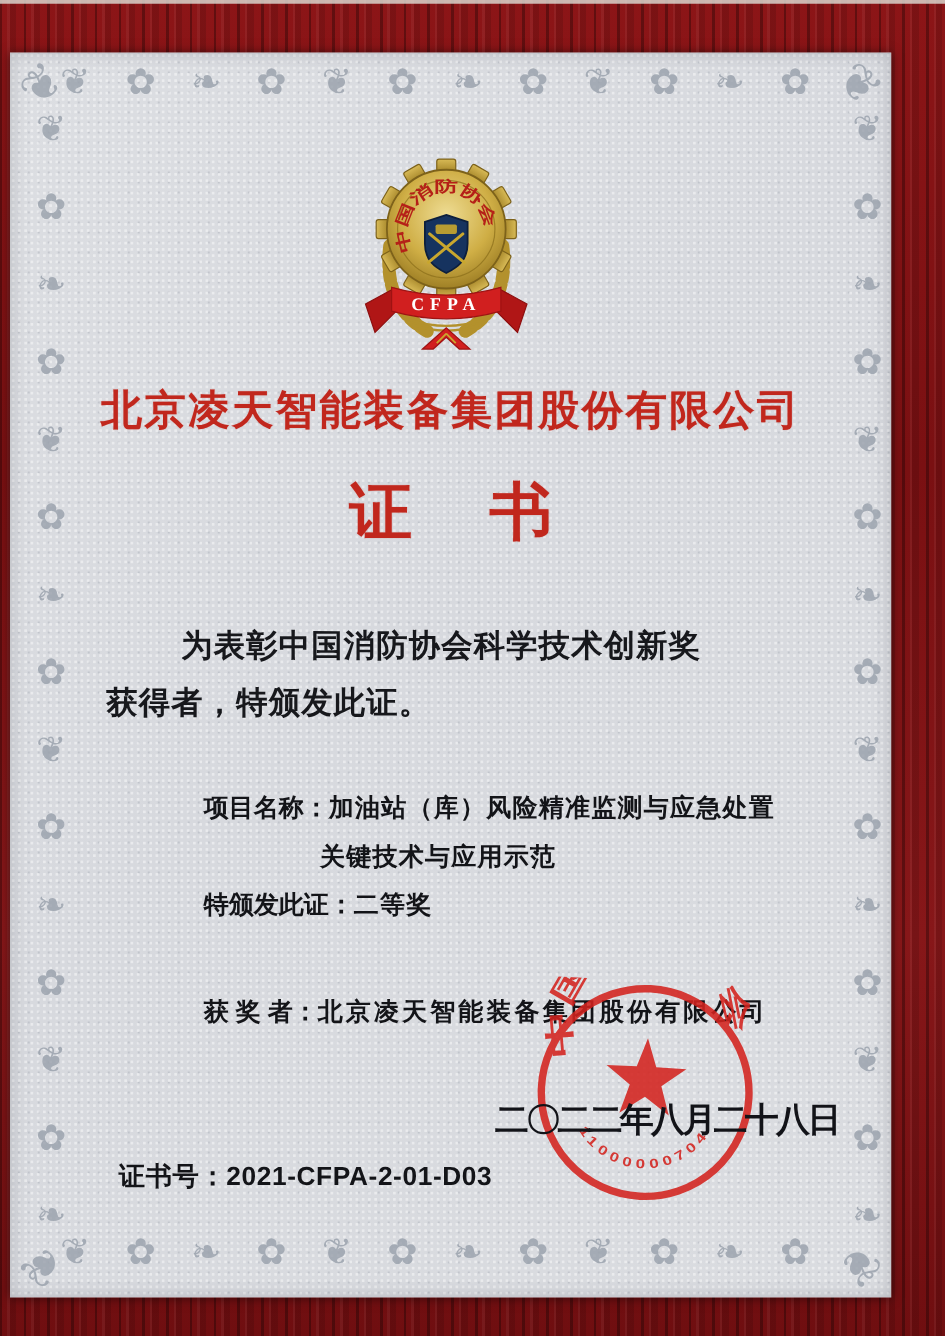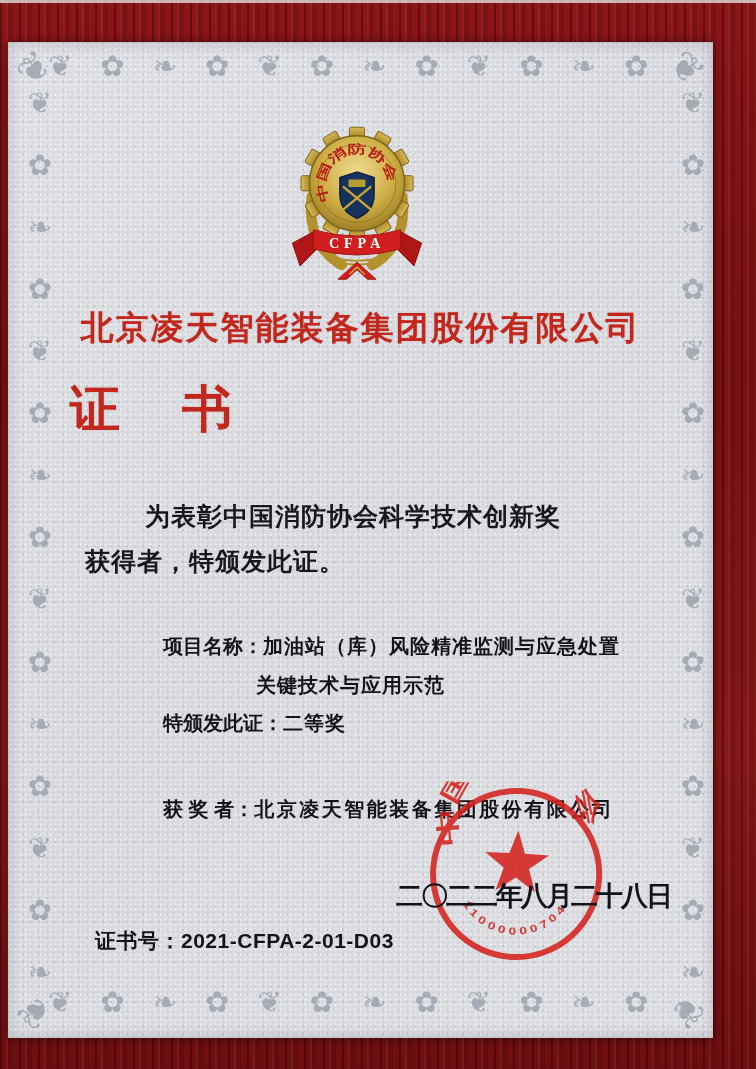--- a/index.html
+++ b/index.html
@@ -45,21 +45,21 @@
 
   .logo{position:absolute;left:50%;top:80px;transform:translateX(-50%);margin-left:-4px;}
 
   .title{
     position:absolute;top:264px;left:0;right:0;text-align:center;
     font-family:"Liberation Serif","DejaVu Serif",serif;
     font-weight:bold;font-size:33px;letter-spacing:2px;color:#c1271d;
     text-shadow:0 0 1px rgba(193,39,29,.4);
   }
   .subtitle{
-    position:absolute;top:334px;left:0;right:0;text-align:left;
+    position:absolute;top:334px;left:0;right:0;text-align:center;
     font-family:"Liberation Serif","DejaVu Serif",serif;
     font-weight:900;font-size:50px;color:#c1271d;
     letter-spacing:62px;text-indent:62px;
     text-shadow:0 0 1px rgba(193,39,29,.45);
   }
   .issue-no{
     position:absolute;top:409px;left:402px;
     font-size:20px;font-weight:bold;color:#15161a;letter-spacing:.5px;
   }
   .body-line{

